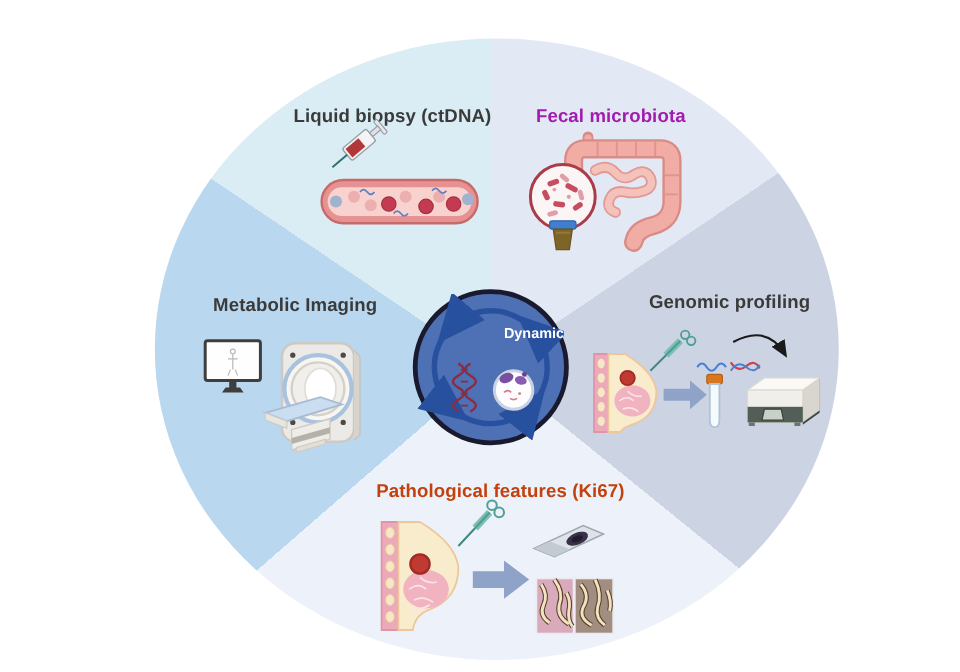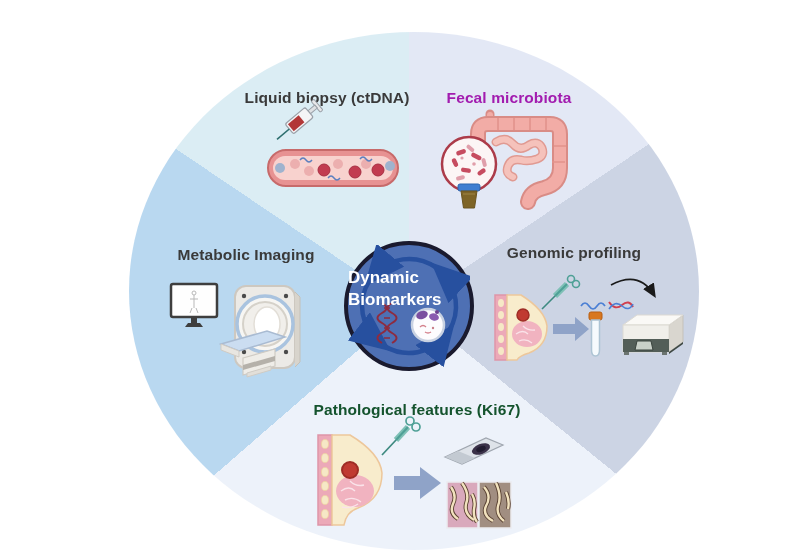--- a/index.html
+++ b/index.html
@@ -15,52 +15,52 @@
     border-radius:50%;
   }
   
   .wedge-label{
     position:absolute;transform:translate(-50%,-50%);
     font-weight:700;font-size:15.5px;color:#3a3a3a;white-space:nowrap;
     letter-spacing:.1px;
   }
   #label-liquid{left:327px;top:98px;}
   #label-fecal{left:509px;top:98px;}
-  #label-genomic{left:574px;top:253px;}
+  #label-genomic{left:608px;top:253px;}
   #label-metabolic{left:240px;top:255px;padding-left:12px;}
   #label-pathological{left:417px;top:410px;}
   
   #center-badge{
     position:absolute;left:344px;top:241px;width:122px;height:122px;
     border:4px solid #1a1a2e;border-radius:50%;
     background:#4e70b4;
   }
   #center-badge .badge-text{
-    position:absolute;left:0;right:0;top:22px;text-align:left;
-    color:#ffffff;font-weight:700;font-size:17px;line-height:22px;
+    position:absolute;left:0;right:0;top:22px;text-align:right;
+    color:#ffffff;font-weight:700;font-size:12px;line-height:22px;
   }
   #center-badge svg{position:absolute;left:0;top:0;}
   .icon-group{position:absolute;}
   #icon-liquid{left:262px;top:98px;}
   #icon-fecal{left:438px;top:102px;}
   #icon-genomic{left:483px;top:272px;}
   #icon-pathological{left:298px;top:413px;}
   #icon-metabolic{left:163px;top:276px;}
 </style>
 </head>
 <body style="background: rgb(255, 255, 255);">
 
 <div id="canvas">
 
   <div id="pie" style="background: conic-gradient(at 49.1% 52.9%, rgb(227, 232, 245) 0deg, rgb(227, 232, 245) 56deg, rgb(204, 212, 228) 56deg, rgb(204, 212, 228) 129deg, rgb(237, 242, 250) 129deg, rgb(237, 242, 250) 229deg, rgb(185, 216, 240) 229deg, rgb(185, 216, 240) 304deg, rgb(219, 237, 244) 304deg, rgb(219, 237, 244) 360deg);"></div>
 
   <div class="wedge-label" id="label-liquid" style="color: rgb(58, 58, 58);">Liquid biopsy (ctDNA)</div>
   <div class="wedge-label" id="label-fecal" style="color: #a21caf;">Fecal microbiota</div>
   <div class="wedge-label" id="label-genomic" style="color: rgb(58, 58, 58);">Genomic profiling</div>
-  <div class="wedge-label" id="label-pathological" style="color: #14532d;">Pathological features (Ki67)</div>
+  <div class="wedge-label" id="label-pathological" style="color: #c2410c;">Pathological features (Ki67)</div>
   <div class="wedge-label" id="label-metabolic" style="color: rgb(58, 58, 58);">Metabolic Imaging</div>
 
   <svg id="icon-liquid" class="icon-group" width="140" height="92" viewBox="0 0 140 92">
 
     <rect x="6" y="52" width="130" height="36" rx="18" fill="#e79292" stroke="#c76a6a" stroke-width="2"></rect>
     <rect x="11" y="58" width="120" height="24" rx="12" fill="#f8d2ce"></rect>
     <g>
       <circle cx="18" cy="70" r="5" fill="#9fb3ce"></circle>
       <circle cx="33" cy="66" r="5" fill="#ecafaf"></circle>
       <circle cx="47" cy="73" r="5" fill="#ecafaf"></circle>
@@ -270,17 +270,16 @@
         <circle cx="80" cy="80" r="16" fill="#fdfcfe" stroke="#c9d2e2" stroke-width="2.5"></circle>
         <ellipse cx="74" cy="70" rx="6" ry="4" fill="#7b4fa0" transform="rotate(-20 74 70)"></ellipse>
         <ellipse cx="86" cy="72" rx="5" ry="3.5" fill="#8a5bb0" transform="rotate(15 86 72)"></ellipse>
         <circle cx="89" cy="67" r="2" fill="#6b3f90"></circle>
         <path d="M72 82 q3 -3 6 0 M77 87 q3 2 6 0" fill="none" stroke="#d4808c" stroke-width="1.3"></path>
         <circle cx="85" cy="83" r="1.2" fill="#c97f8a"></circle>
       </g>
     </svg>
     <div class="badge-text" style="color: rgb(255, 255, 255);">
       <div>Dynamic</div>
-      <div>Biomarkers</div>
     </div>
   </div>
 
 </div>
 
 </body></html>

